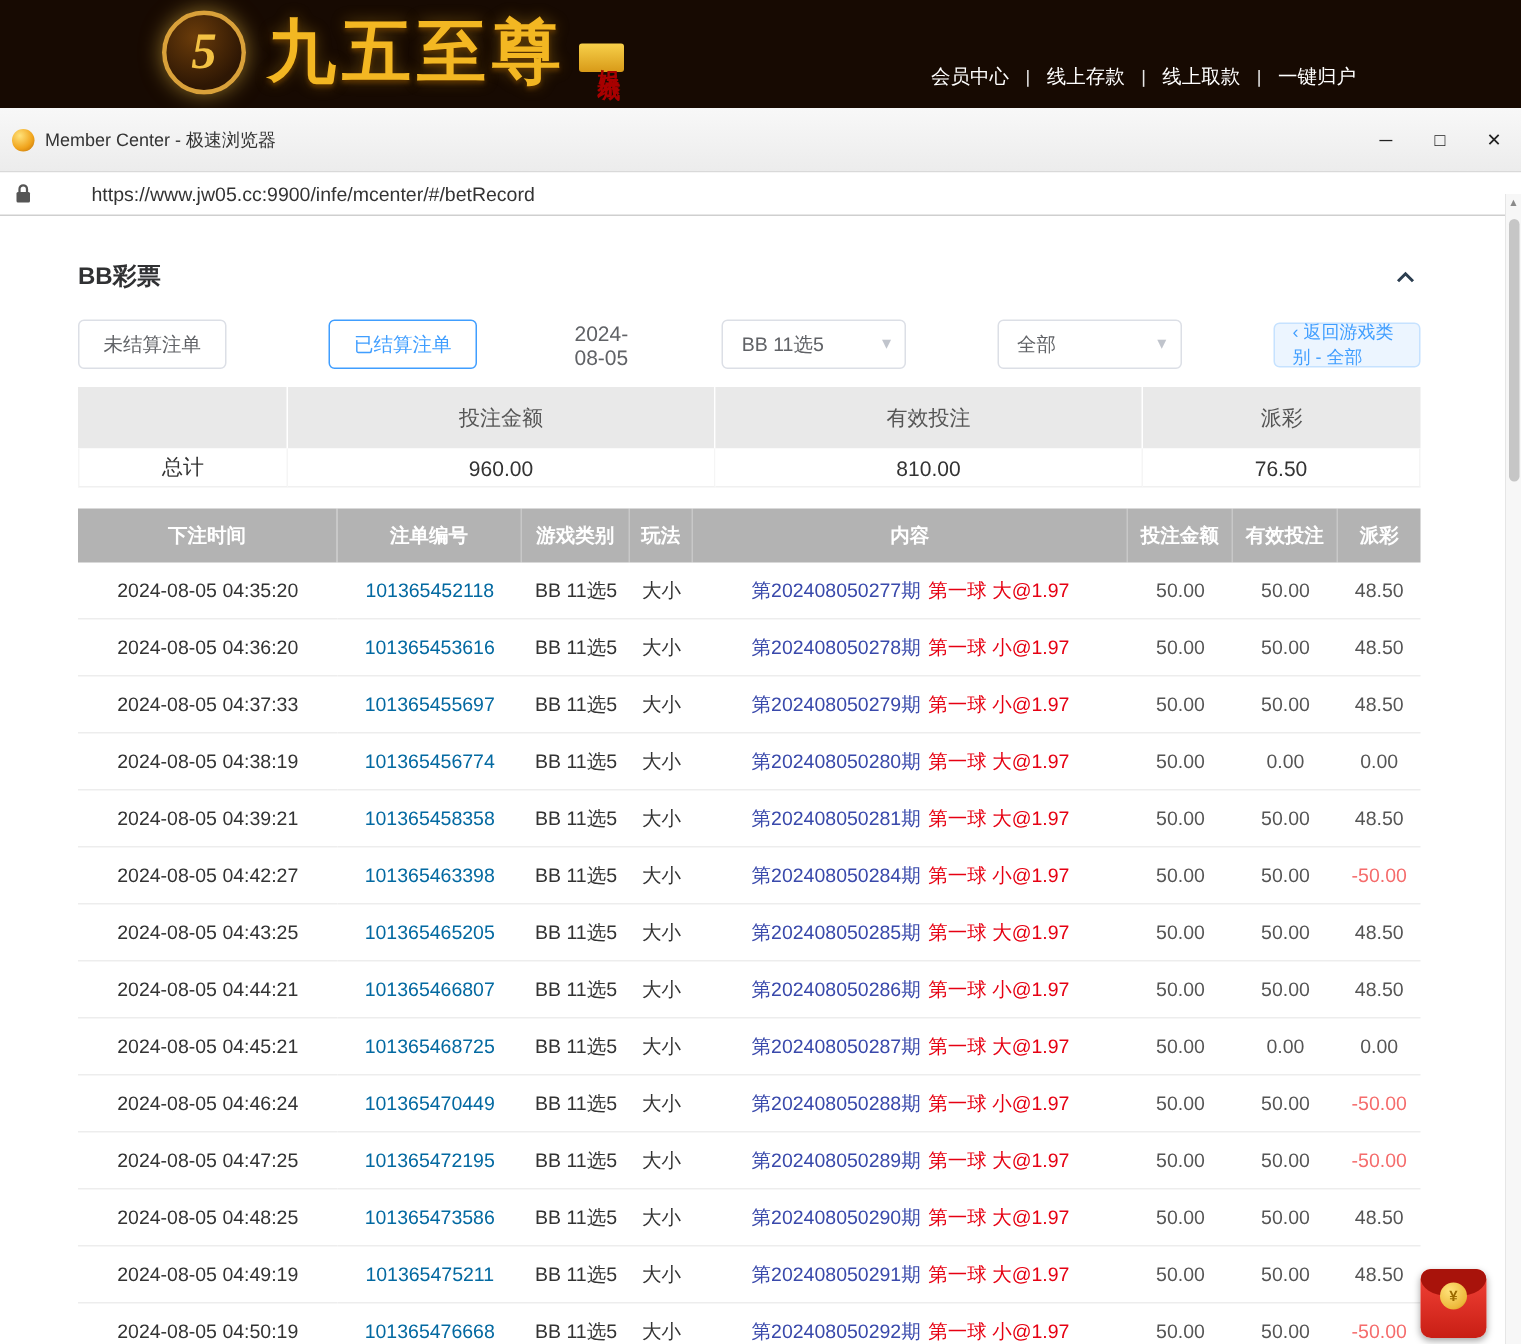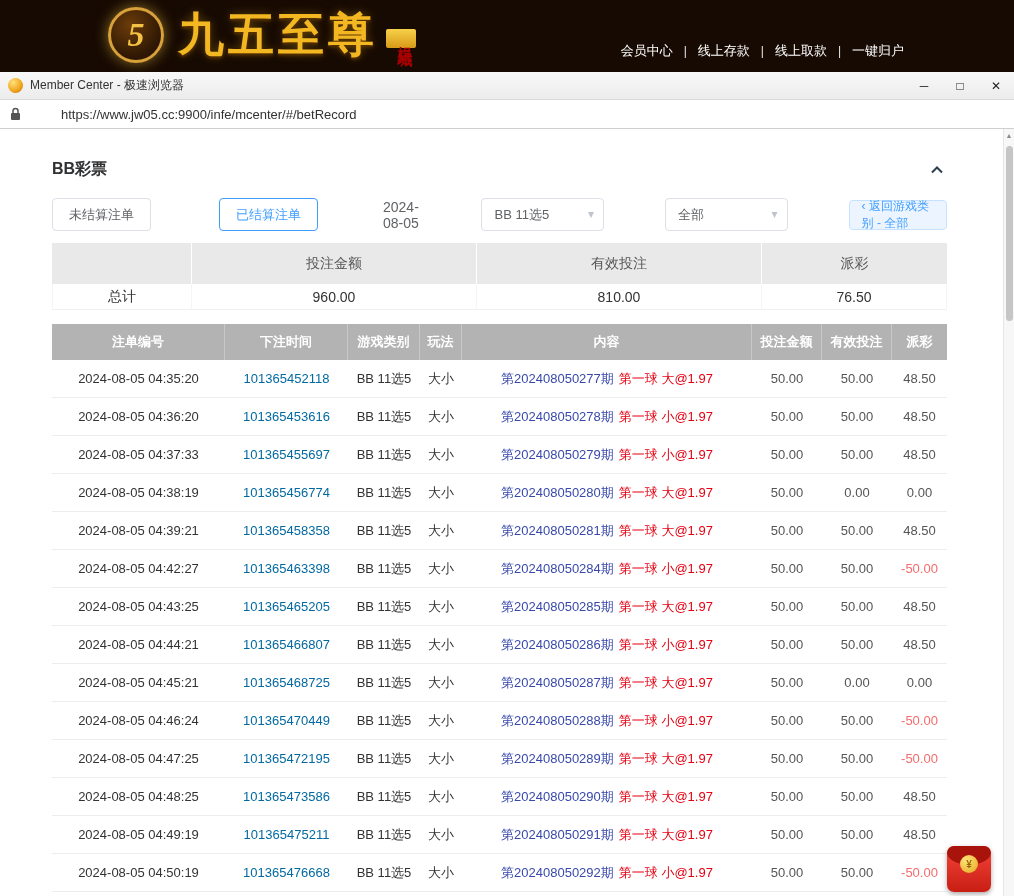--- a/index.html
+++ b/index.html
@@ -24,21 +24,21 @@
   .logo-sub { margin-left:8px; margin-top:6px; width:30px; padding:5px 2px;
     background:linear-gradient(#f7d04a,#d89a18); color:#a80000; font-weight:bold;
     font-size:15px; line-height:17px; text-align:center; border-radius:2px;
     writing-mode:vertical-rl; letter-spacing:3px; }
   .banner-links { position:absolute; right:108px; bottom:12px; color:#fff; font-size:13px;
     display:flex; align-items:center; }
   .banner-links .blink { cursor:pointer; padding:0 2px; }
   .banner-links .sep { margin:0 9px; color:#e8e8e8; font-size:12px; }
 
   
-  .titlebar { height:28px; background:linear-gradient(#f8f8f8,#ececec);
+  .titlebar { height:43px; background:linear-gradient(#f8f8f8,#ececec);
     border-bottom:1px solid #d9d9d9; display:flex; align-items:center; padding-left:8px; }
   .favicon { width:15px; height:15px; border-radius:50%;
     background:radial-gradient(circle at 35% 30%, #ffe27a, #f0a31b 60%, #b86a08);
     margin-right:7px; flex:0 0 auto; }
   .win-title { font-size:12px; color:#333; flex:1 1 auto; }
   .win-controls { display:flex; height:100%; }
   .win-btn { width:36px; height:100%; display:flex; align-items:center; justify-content:center;
     font-size:12px; color:#222; cursor:pointer; }
   .urlbar { height:29px; background:#fff; border-bottom:1px solid #cfcfcf;
     display:flex; align-items:center; padding-left:10px; }
@@ -189,22 +189,22 @@
     <div class="sum-row">
       <div class="sum-dcell">总计</div>
       <div class="sum-dcell">960.00</div>
       <div class="sum-dcell">810.00</div>
       <div class="sum-dcell">76.50</div>
     </div>
   </div>
 
   <div class="table">
     <div class="trow">
+        <div class="thcell">下注时间</div>
         <div class="thcell">注单编号</div>
-        <div class="thcell">下注时间</div>
         <div class="thcell">游戏类别</div>
         <div class="thcell">玩法</div>
         <div class="thcell">内容</div>
         <div class="thcell">投注金额</div>
         <div class="thcell">有效投注</div>
         <div class="thcell">派彩</div>
       </div>
     <div>
   <div class="trow">
     <div class="tdcell">2024-08-05 04:35:20</div>

